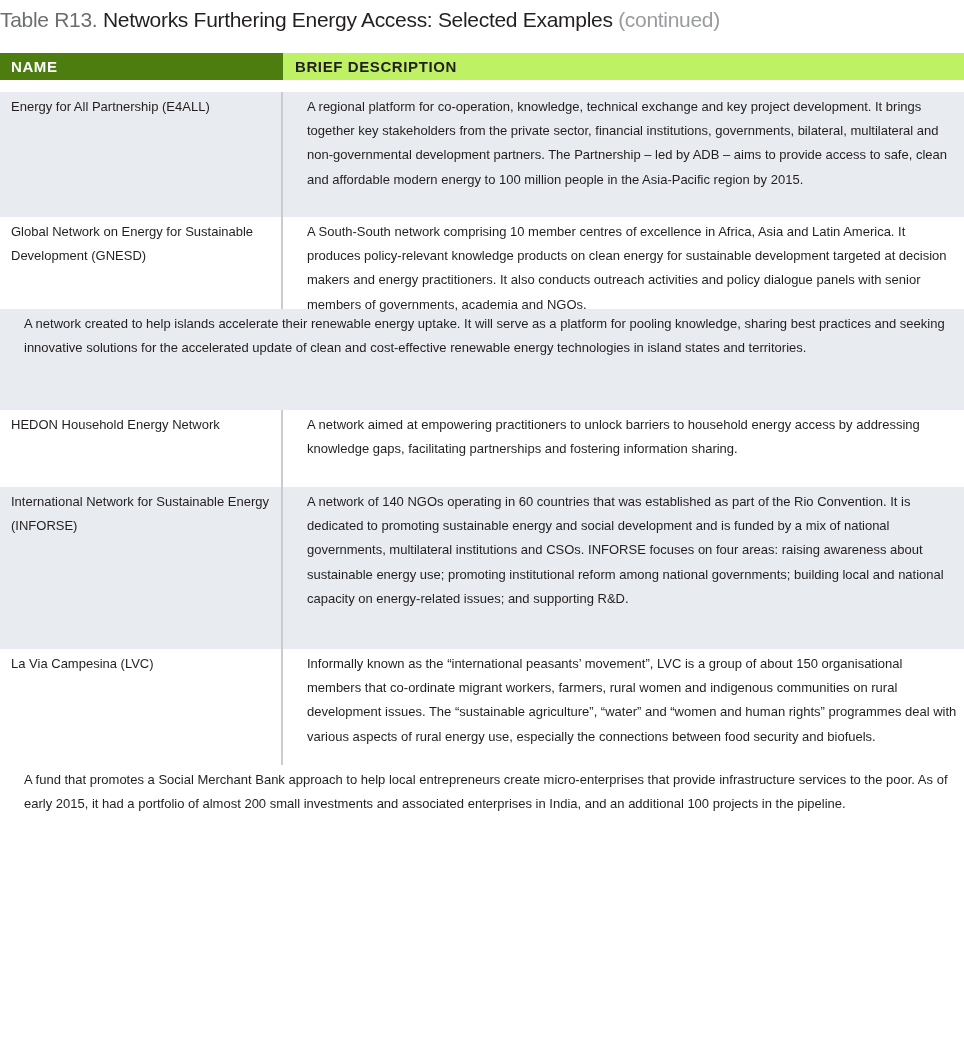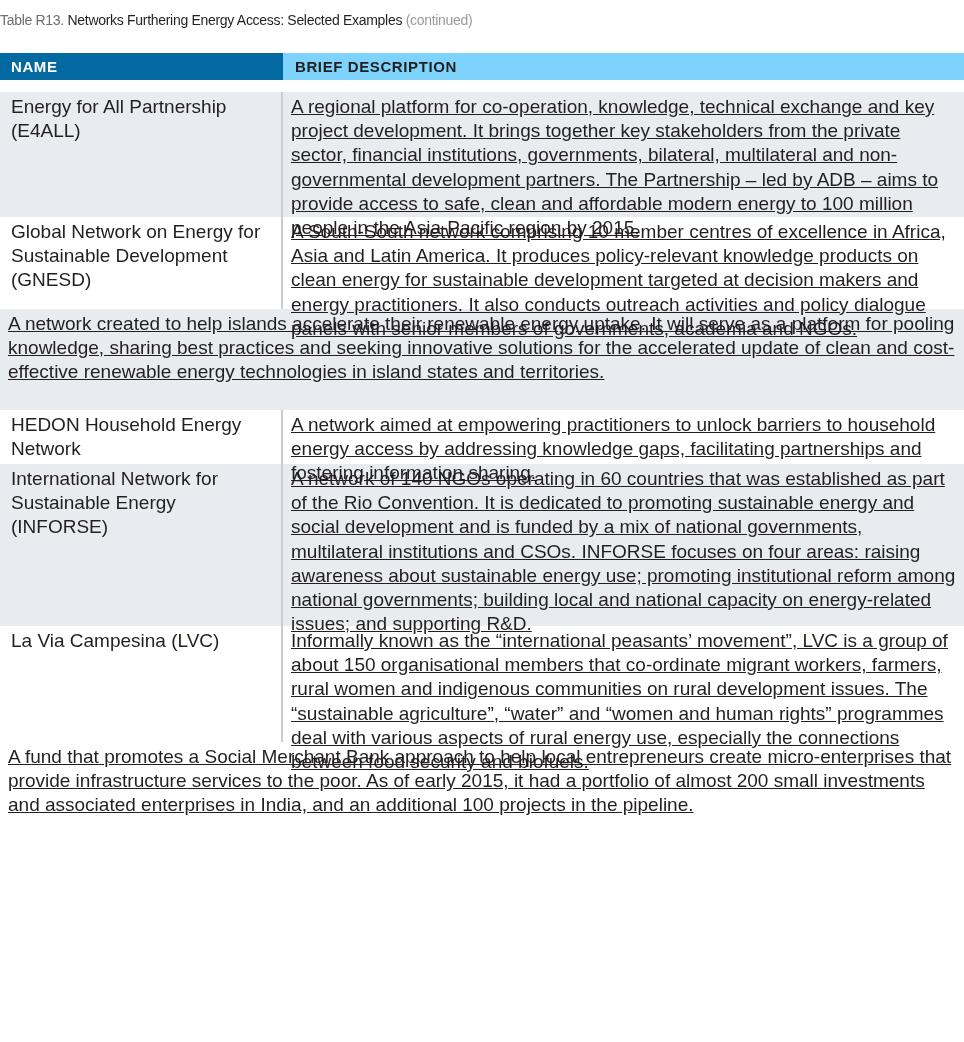--- a/index.html
+++ b/index.html
@@ -1,32 +1,32 @@
 <!DOCTYPE html>
 <html><head>
   <meta charset="utf-8">
   <style>
     html, body { margin: 0; padding: 0; background: #ffffff; }
     body { width: 964px; height: 1042px; overflow: hidden; position: relative;
       font-family: "Liberation Sans", sans-serif; color: #231f20; }
-    .title { position: absolute; left: 0; top: 6px; font-size: 14px; line-height: 28px;
+    .title { position: absolute; left: 0; top: 6px; font-size: 21px; line-height: 28px;
       letter-spacing: -0.3px; font-family: "Liberation Sans", sans-serif; white-space: nowrap; }
     .title .prefix { color: #6d6e71; }
     .title .main { color: #231f20; font-weight: normal; }
     .title .cont { color: #9a9b9e; }
     .thead { position: absolute; left: 0; top: 53px; width: 964px; height: 27px; display: flex; }
     .th { font-weight: bold; font-size: 15px; letter-spacing: 0.6px; line-height: 27px; box-sizing: border-box; }
-    .th-name { width: 283px; background: #0369a1; color: #ffffff; padding-left: 11px; }
-    .th-desc { flex: 1; background: #7dd3fc; color: #231f20; padding-left: 12px; }
+    .th-name { width: 283px; background: #4d7c0f; color: #ffffff; padding-left: 11px; }
+    .th-desc { flex: 1; background: #bef264; color: #231f20; padding-left: 12px; }
     .tbody { position: absolute; left: 0; top: 92px; width: 964px; }
-    .row { display: flex; font-size: 19px; line-height: 24.2px; }
+    .row { display: flex; font-size: 13px; line-height: 24.2px; }
     .row.shaded { background: #e8ebef; }
     .cell { box-sizing: border-box; padding-top: 3px; padding-bottom: 6px; }
     .c-name { width: 283px; padding-left: 11px; padding-right: 4px; border-right: 2px solid #c9cdd2; }
-    .c-desc { flex: 1; padding-left: 8px; padding-right: 6px; text-decoration: underline; }
+    .c-desc { flex: 1; padding-left: 24px; padding-right: 6px; }
   </style>
 </head>
 <body>
 
 <div class="title">
   <span class="prefix">Table R13.</span>
   <span class="main">Networks Furthering Energy Access: Selected Examples</span>
   <span class="cont">(continued)</span>
 </div>
 
@@ -40,21 +40,21 @@
     <div class="cell c-name">Energy for All Partnership (E4ALL)</div>
     <div class="cell c-desc">A regional platform for co-operation, knowledge, technical exchange and key project development. It brings together key stakeholders from the private sector, financial institutions, governments, bilateral, multilateral and non-governmental development partners. The Partnership – led by ADB – aims to provide access to safe, clean and affordable modern energy to 100 million people in the Asia-Pacific region by 2015.</div>
   </div>
   <div class="row" style="height:92px">
     <div class="cell c-name">Global Network on Energy for Sustainable Development (GNESD)</div>
     <div class="cell c-desc">A South-South network comprising 10 member centres of excellence in Africa, Asia and Latin America. It produces policy-relevant knowledge products on clean energy for sustainable development targeted at decision makers and energy practitioners. It also conducts outreach activities and policy dialogue panels with senior members of governments, academia and NGOs.</div>
   </div>
   <div class="row shaded" style="height:101px">
     <div class="cell c-desc">A network created to help islands accelerate their renewable energy uptake. It will serve as a platform for pooling knowledge, sharing best practices and seeking innovative solutions for the accelerated update of clean and cost-effective renewable energy technologies in island states and territories.</div>
   </div>
-  <div class="row" style="height:54px">
+  <div class="row" style="height:77px">
     <div class="cell c-name">HEDON Household Energy Network</div>
     <div class="cell c-desc">A network aimed at empowering practitioners to unlock barriers to household energy access by addressing knowledge gaps, facilitating partnerships and fostering information sharing.</div>
   </div>
   <div class="row shaded" style="height:162px">
     <div class="cell c-name">International Network for Sustainable Energy (INFORSE)</div>
     <div class="cell c-desc">A network of 140 NGOs operating in 60 countries that was established as part of the Rio Convention. It is dedicated to promoting sustainable energy and social development and is funded by a mix of national governments, multilateral institutions and CSOs. INFORSE focuses on four areas: raising awareness about sustainable energy use; promoting institutional reform among national governments; building local and national capacity on energy-related issues; and supporting R&amp;D.</div>
   </div>
   <div class="row" style="height:116px">
     <div class="cell c-name">La Via Campesina (LVC)</div>
     <div class="cell c-desc">Informally known as the “international peasants’ movement”, LVC is a group of about 150 organisational members that co-ordinate migrant workers, farmers, rural women and indigenous communities on rural development issues. The “sustainable agriculture”, “water” and “women and human rights” programmes deal with various aspects of rural energy use, especially the connections between food security and biofuels.</div>

